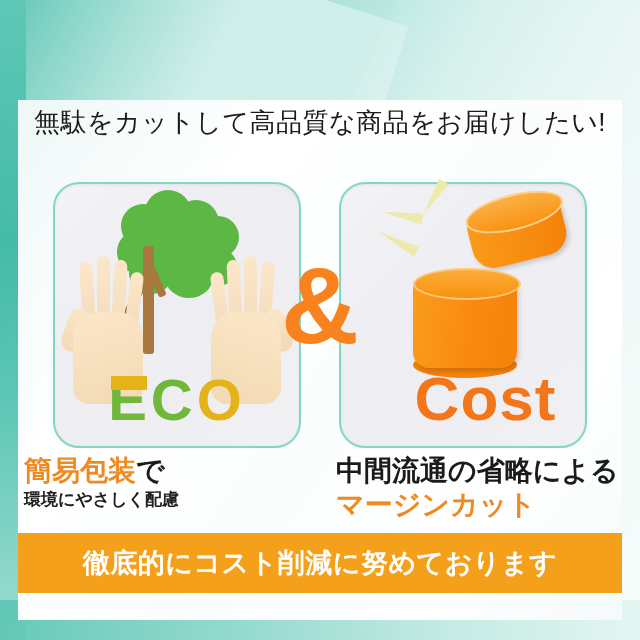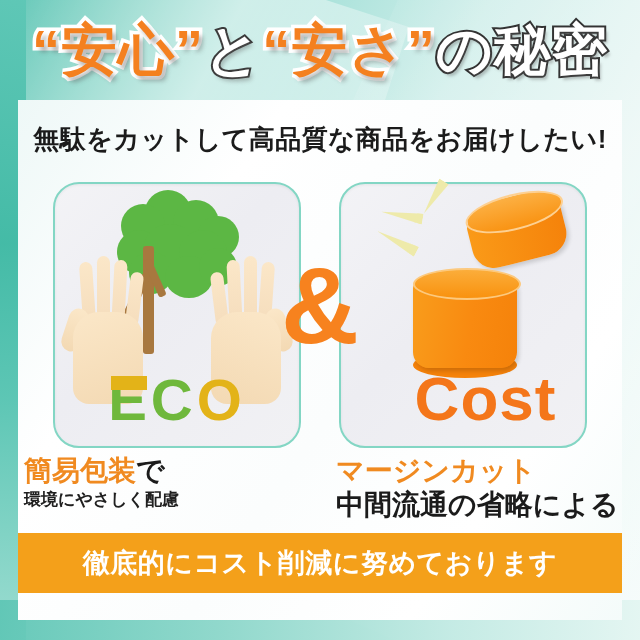--- a/index.html
+++ b/index.html
@@ -32,22 +32,22 @@
   .hl-white{color:#ffffff;
             -webkit-text-stroke:4px #3b3b3b;paint-order:stroke fill;
             text-shadow:3px 4px 4px rgba(90,90,90,.40);}
   .hl-dark{color:#ffffff;-webkit-text-stroke:4px #333;paint-order:stroke fill;
            text-shadow:3px 4px 3px rgba(90,90,90,.35);}
 
   
   #panel{position:absolute;left:18px;top:100px;width:604px;height:520px;
          background:linear-gradient(125deg,#eef8f7 0%,#ffffff 28%,#fbfdfd 55%,#ffffff 78%,#f4fbfa 100%);}
 
-  #subtitle{position:absolute;left:0;top:22px;width:604px;text-align:center;
-            font-size:26px;font-weight:700;color:#1b1b1b;letter-spacing:.5px;white-space:nowrap;}
+  #subtitle{position:absolute;left:0;top:5px;width:604px;text-align:center;
+            font-size:26px;font-weight:400;color:#1b1b1b;letter-spacing:.5px;white-space:nowrap;}
 
   
   .card{position:absolute;top:82px;width:244px;height:262px;border-radius:26px;
         border:2px solid #83d6c4;
         background:linear-gradient(135deg,#f3f3f6 0%,#ededf2 45%,#f1f1f4 100%);
         box-shadow:0 1px 3px rgba(0,0,0,.06) inset;}
   #card-eco{left:35px;}
   #card-cost{left:321px;}
 
   
@@ -112,25 +112,20 @@
 </head>
 <body>
 
 <div id="poster">
 
   <div class="sheen sheen-a"></div>
   <div class="sheen sheen-b"></div>
   <div class="edge-left"></div>
   <div class="edge-bottom"></div>
 
-  <div id="header">
-    <div id="headline">
-      <span class="hl-orange">“</span><span class="hl-orange">安心</span><span class="hl-orange">”</span><span class="hl-white">と</span><span class="hl-orange">“</span><span class="hl-orange">安さ</span><span class="hl-orange">”</span><span class="hl-dark">の秘密</span>
-    </div>
-  </div>
 
   <div id="panel">
 
     <div id="subtitle">無駄をカットして高品質な商品をお届けしたい!</div>
 
     <div class="card" id="card-eco">
 
       <div class="tree-canopy">
         <div class="leafblob" style="left:28px;top:0;width:46px;height:44px;"></div>
         <div class="leafblob" style="left:4px;top:14px;width:44px;height:44px;"></div>
@@ -189,22 +184,22 @@
     </div>
 
     <div id="amp">&amp;</div>
 
     <div class="caption" id="caption-eco">
       <div class="cap-main"><span class="cap-orange">簡易包装</span><span class="cap-dark">で</span></div>
       <div class="cap-sub">環境にやさしく配慮</div>
     </div>
 
     <div class="caption" id="caption-cost">
+      <div class="cap-main cap-dark">中間流通の省略による</div>
       <div class="cap-main cap-orange">マージンカット</div>
-      <div class="cap-main cap-dark">中間流通の省略による</div>
     </div>
 
     <div id="banner">
       <span id="banner-text">徹底的にコスト削減に努めております</span>
     </div>
 
   </div>
 </div>
 
 </body></html>

